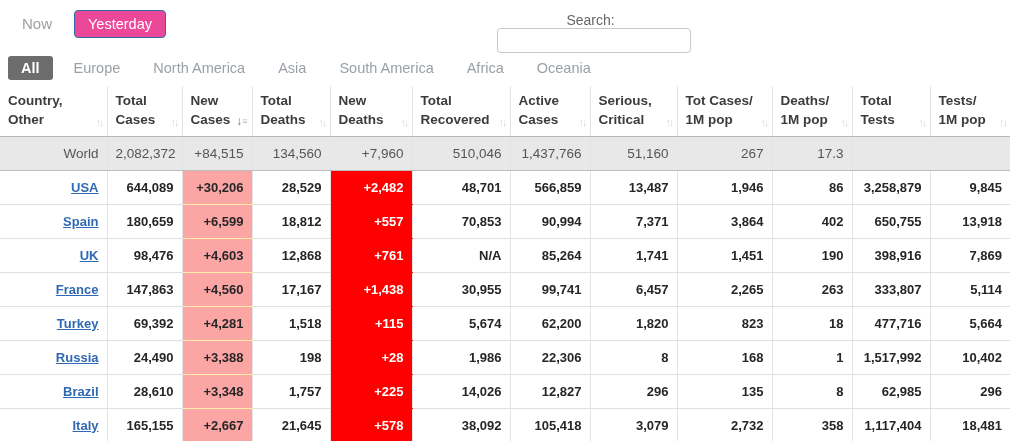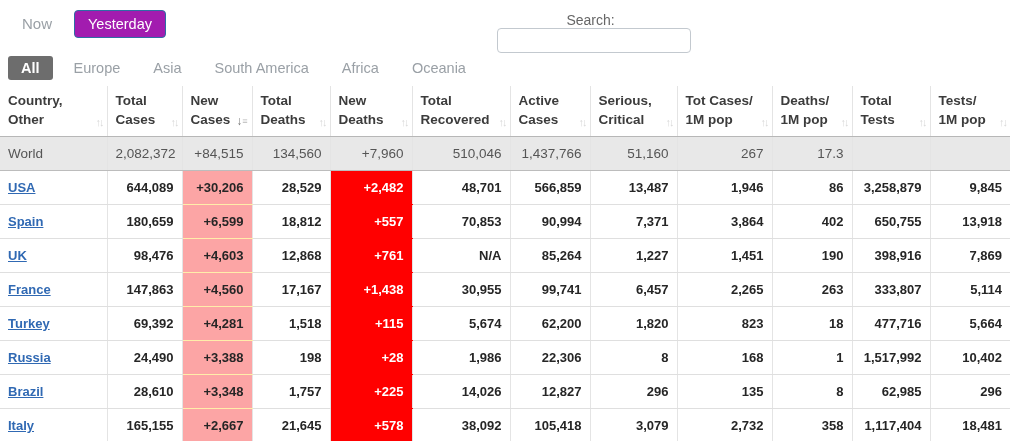--- a/index.html
+++ b/index.html
@@ -8,21 +8,21 @@
     width:1010px; height:441px; overflow:hidden;
     background:#fff;
     font-family:"Liberation Sans", sans-serif;
     -webkit-font-smoothing:antialiased;
   }
 
   
   .toolbar { position:relative; height:44px; padding:10px 0 0 14px; display:flex; align-items:flex-start; }
   .now-link { color:#9aa0a6; font-size:15px; padding:5px 8px; cursor:pointer; }
   .yesterday-btn {
-    margin-left:14px; background:#a21caf; border:1px solid #2e6da4; color:#fff;
+    margin-left:14px; background:#ec4899; border:1px solid #2e6da4; color:#fff;
     font-size:14.5px; font-family:inherit; padding:5px 13px; border-radius:4px; cursor:pointer;
   }
   .search-wrap { position:absolute; left:497px; top:12px; display:flex; align-items:center;flex-direction:column; }
   .search-label { color:#666; font-size:14px; margin-right:7px; }
   .search-input {
     width:194px; height:25px; border:1px solid #c3c9cf; border-radius:4px;
     font-family:inherit; font-size:13px; padding:2px 6px; outline:none;
   }
 
   
@@ -49,21 +49,21 @@
   .th-label { white-space:pre-line; line-height:1.4; display:block; }
   .sort-icon { position:absolute; right:4px; bottom:8px; font-size:11px; color:#d9d9d9; letter-spacing:-2px; }
   .sort-icon.desc { letter-spacing:0; }
   .sort-icon.desc .a { color:#7a7a7a; font-size:12px; }
   .sort-icon.desc .b { color:#b9b9b9; font-size:9px; vertical-align:1px; }
 
   td {
     height:34px; padding:6px 8px; font-size:13px; font-weight:bold; color:#262626;
     text-align:right; border-bottom:1px solid #dfdfdf; white-space:nowrap; overflow:hidden;
   }
-  td.country { text-align:left; }
+  td.country { text-align:right; }
   a.country-link { color:#3069b3; font-weight:bold; text-decoration:underline; cursor:pointer; }
 
   tr.world td {
     background:#e8e8e8; color:#555; font-weight:normal; font-size:13.5px;
     border-bottom:1px solid #bcbcbc;
   }
 
   td.hl-yellow { background:#fca5a5; border-bottom-color:#FFEEAA; }
   td.hl-red    { background:#FF0000; color:#fff; border-bottom-color:#FF0000; }
 </style>
@@ -75,20 +75,21 @@
   <button class="yesterday-btn">Yesterday</button>
   <div class="search-wrap">
     <span class="search-label">Search:</span>
     <input class="search-input" type="text" value="" style="">
   </div>
 </div>
 
 <div class="tabs">
     <span class="tab active">All</span>
     <span class="tab">Europe</span>
+    <span class="tab">North America</span>
     <span class="tab">Asia</span>
     <span class="tab">South America</span>
     <span class="tab">Africa</span>
     <span class="tab">Oceania</span>
   </div>
 
 <table>
   <colgroup>
     <col class="c0">
       <col class="c1">
@@ -211,21 +212,21 @@
         <td>13,918</td>
       </tr>
       <tr class="country">
         <td class="country"><a class="country-link">UK</a></td>
         <td>98,476</td>
         <td class="hl-yellow">+4,603</td>
         <td>12,868</td>
         <td class="hl-red">+761</td>
         <td>N/A</td>
         <td>85,264</td>
-        <td>1,227</td>
+        <td>1,741</td>
         <td>1,451</td>
         <td>190</td>
         <td>398,916</td>
         <td>7,869</td>
       </tr>
       <tr class="country">
         <td class="country"><a class="country-link">France</a></td>
         <td>147,863</td>
         <td class="hl-yellow">+4,560</td>
         <td>17,167</td>

